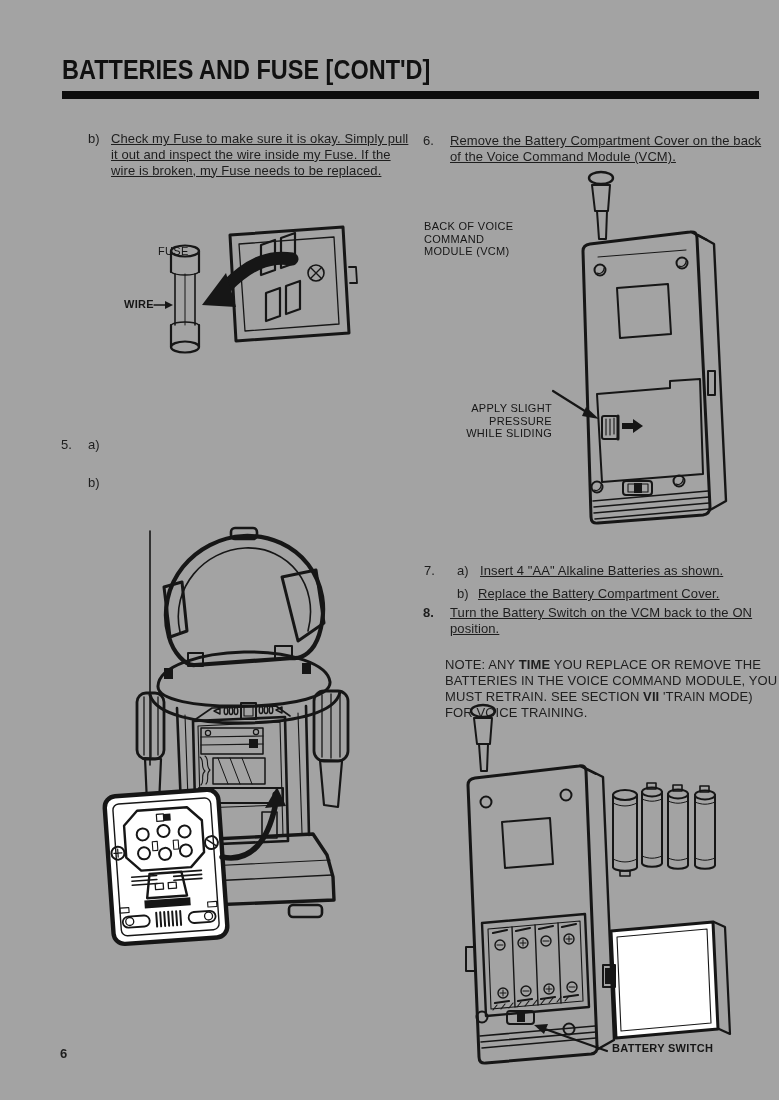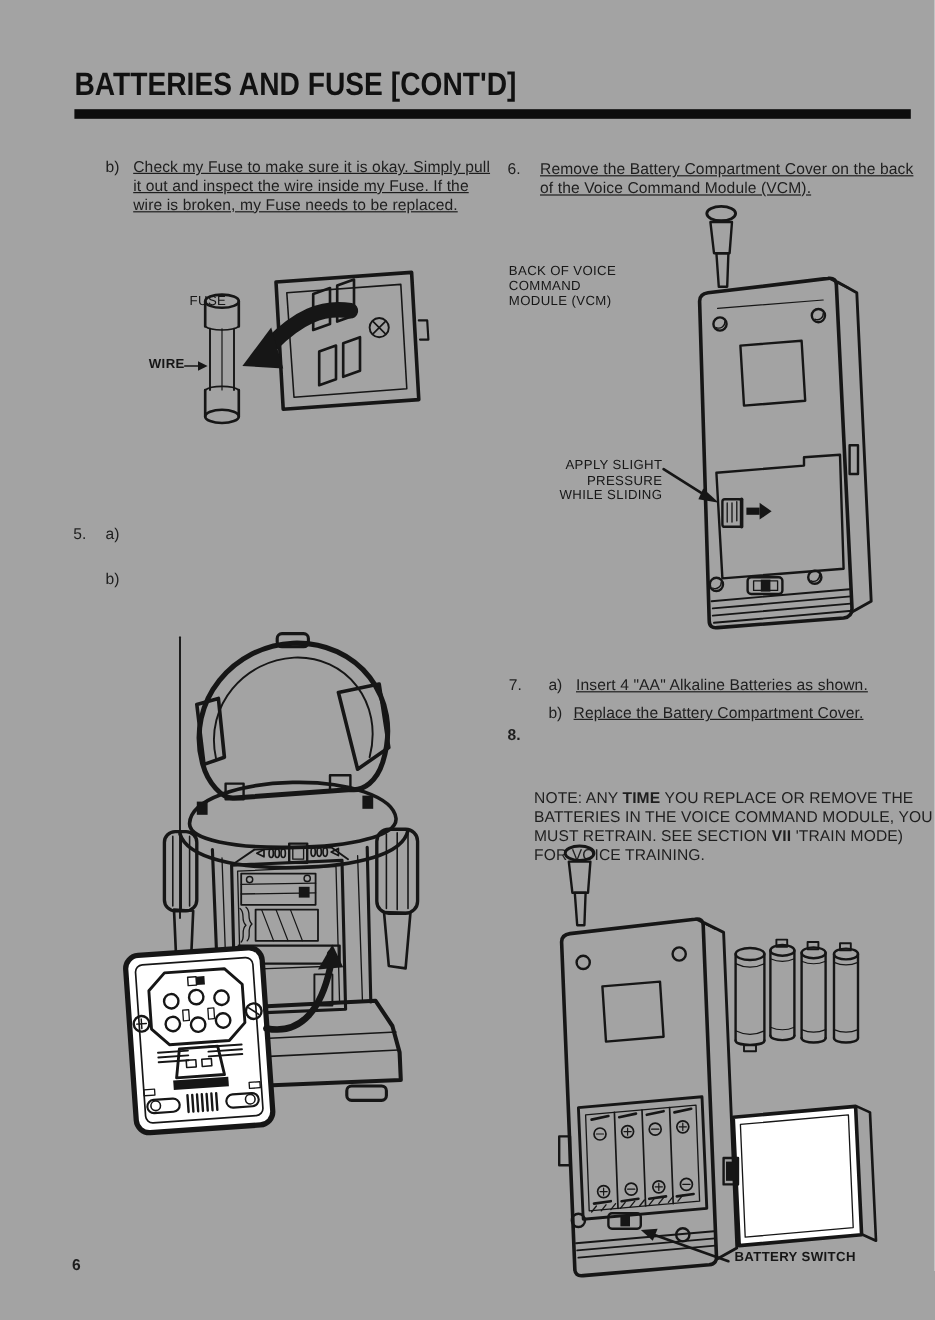--- a/index.html
+++ b/index.html
@@ -16,21 +16,21 @@
   .body-text { font-size:13px; line-height:15.8px; white-space:pre-line; letter-spacing:0.1px;text-decoration:underline; }
   .row { display:flex; align-items:flex-start; }
   .marker { flex:0 0 auto; font-size:13px; line-height:15.8px; }
   .bold { font-weight:700; }
   .w27 { width:27px; } .w33 { width:33px; } .w21 { width:21px; } .w23 { width:23px; }
   .note-block {
     font-size:13px; line-height:15.9px; white-space:pre-line;
     padding-left:22px; text-indent:-22px; letter-spacing:0.1px;
   }
   .fig-label { font-size:11px; line-height:12.6px; letter-spacing:0.3px; color:#161616; white-space:pre-line; }
-  .center { } .right { text-align:right; }
+  .center { } .right { text-align:right;margin-top:20px; }
   .pagenum { font-size:13px; font-weight:700; }
   svg { display:block; }
 </style>
 </head>
 <body>
 
 <div class="page">
 
   <h1 class="abs title" style="left:62px; top:55px;">BATTERIES AND FUSE [CONT'D]</h1>
   <div class="abs rule" style="left:62px; top:91px; width:697px; height:8px;"></div>
@@ -261,20 +261,22 @@
     <span class="marker w33">7.</span>
     <span class="marker w23">a)</span>
     <span class="body-text">Insert 4 "AA" Alkaline Batteries as shown.</span>
   </div>
   <div class="abs row" style="left:457px; top:586px; width:312px;">
     <span class="marker w21">b)</span>
     <span class="body-text">Replace the Battery Compartment Cover.</span>
   </div>
   <div class="abs row" style="left:423px; top:605px; width:345px;">
     <span class="marker w27 bold">8.</span>
+    <span class="body-text">Turn the Battery Switch on the VCM back to the ON
+position.</span>
   </div>
   <div class="abs note-block" style="left:423px; top:641px; width:345px;">
     <span>NOTE: ANY </span><b>TIME</b><span> YOU REPLACE OR REMOVE THE
 BATTERIES IN THE VOICE COMMAND MODULE, YOU
 MUST RETRAIN. SEE SECTION </span><b>VII</b><span> 'TRAIN MODE)
 FOR VOICE TRAINING.</span>
   </div>
 
   <svg class="abs" style="left:435px; top:695px;" width="344" height="385" viewBox="0 0 344 385">
     <g stroke="#161616" fill="none" stroke-linecap="round" stroke-linejoin="round">

